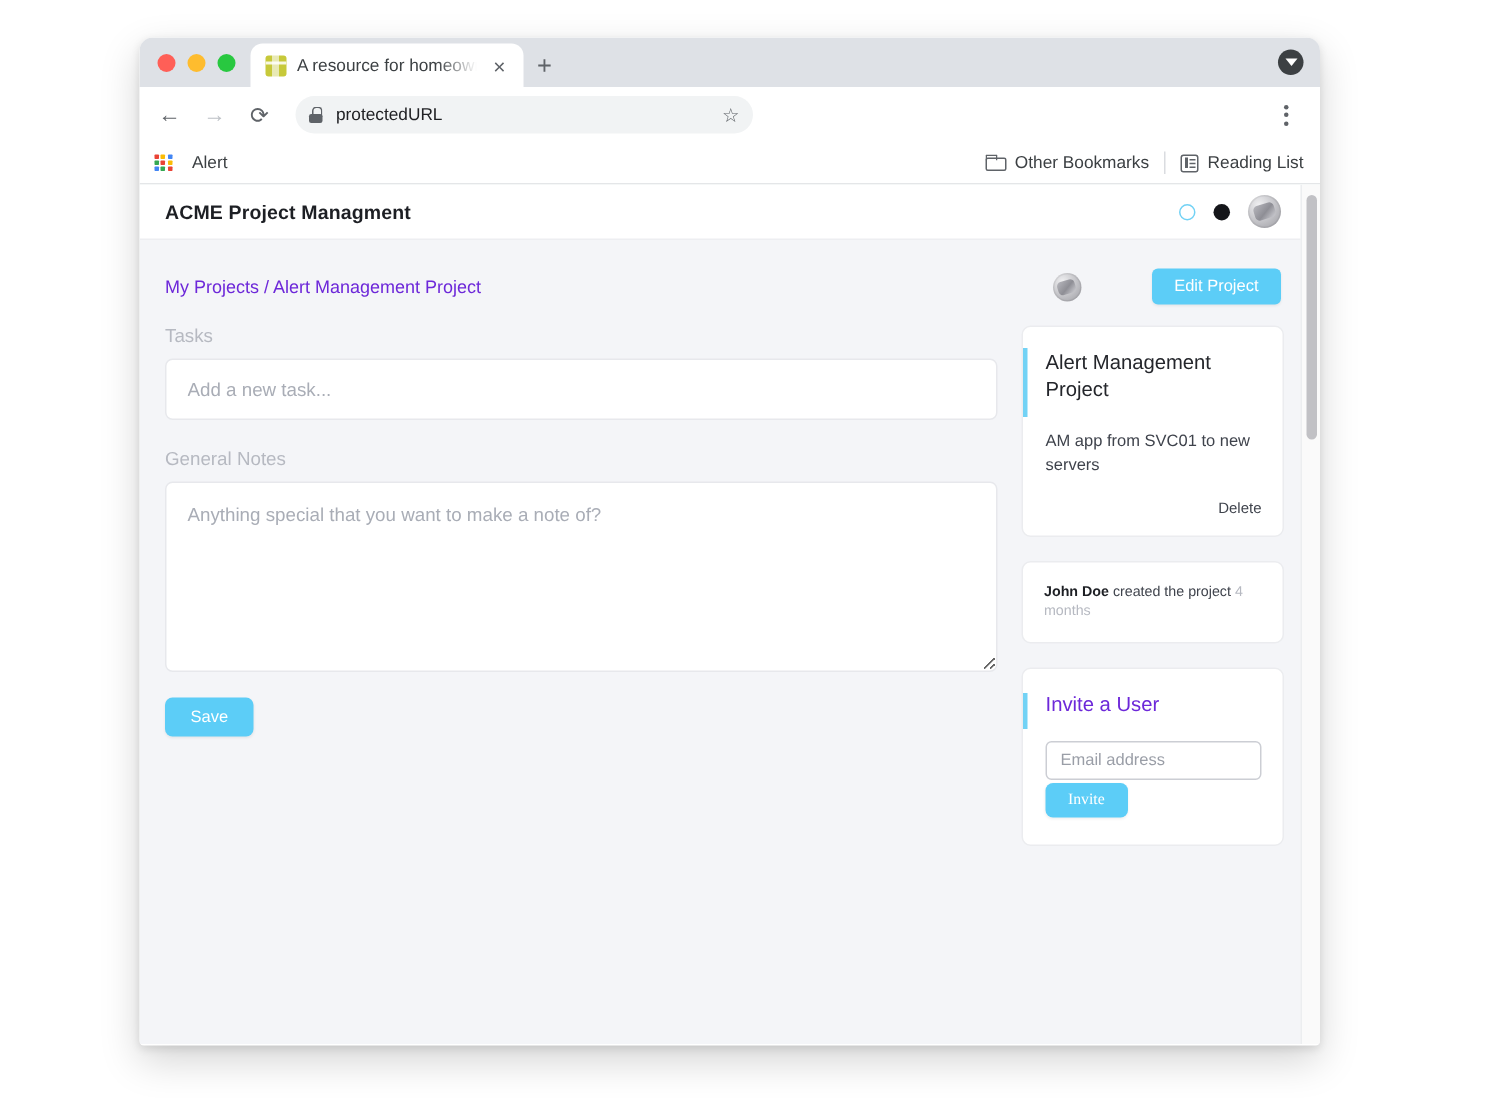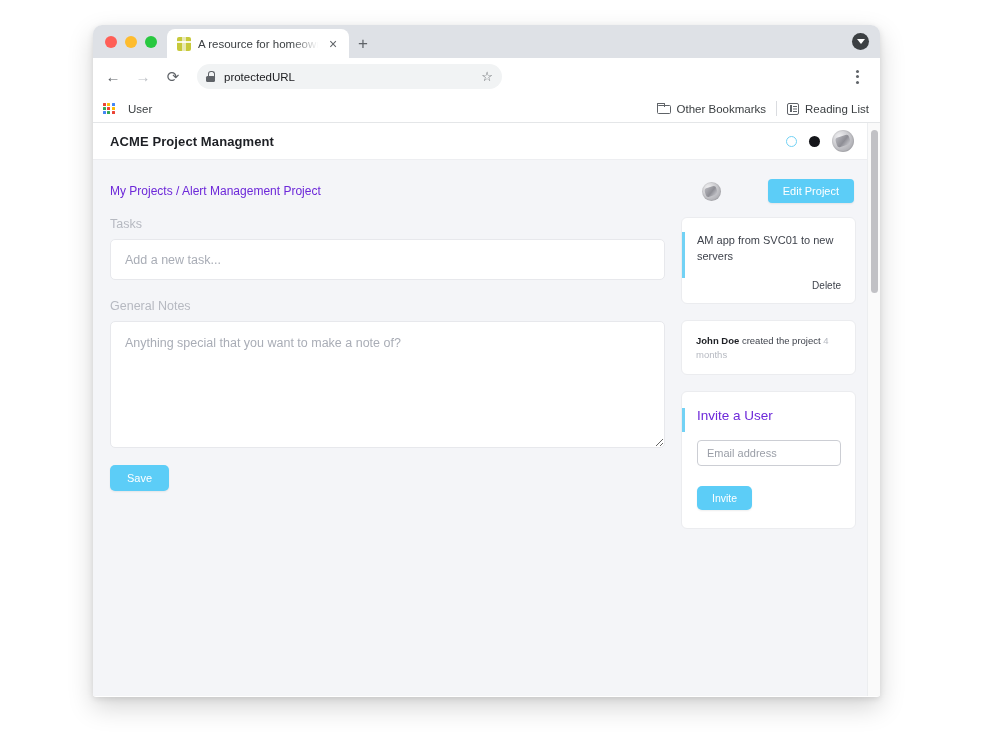--- a/index.html
+++ b/index.html
@@ -348,23 +348,23 @@
   #invite-card { margin-top: 16px; padding: 16px 14px 18px 15px; }
   #invite-card.accent::before { top: 16px; height: 24px; }
   #invite-title { font-size: 13.5px; color: #6d28d9; margin-bottom: 17px; }
   #email-input {
     height: 26px; font-size: 11px; padding: 0 9px;
     border: 1px solid #ccced4;
     border-radius: 4px;
   }
   #email-input::placeholder { color: #9a9ea7; }
   #invite-btn {
-    margin-top: 20px;
+    margin-top: 2px;
     background: #5ccdf7; color: #ffffff; border: none;
-    font-family: Liberation Sans, sans-serif; font-size: 10.5px;
+    font-family: Liberation Serif, serif; font-size: 10.5px;
     padding: 6px 15px; border-radius: 5px; cursor: pointer;
     box-shadow: 0 1px 2px rgba(0,0,0,0.07);
   }
 
   
   #page-scrollbar {
     position: absolute; right: 0; top: 0; bottom: 0;
     width: 13px; background: #fafafa;
     border-left: 1px solid #eceef0;
     z-index: 5;
@@ -425,21 +425,21 @@
         <i style="background:#ea4335"></i>
           <i style="background:#fbbc05"></i>
           <i style="background:#4285f4"></i>
         <i style="background:#34a853"></i>
           <i style="background:#ea4335"></i>
           <i style="background:#fbbc05"></i>
         <i style="background:#4285f4"></i>
           <i style="background:#34a853"></i>
           <i style="background:#ea4335"></i>
       </span>
-      <span>User</span>
+      <span>Alert</span>
     </div>
 
     <div class="bm-right">
       <div class="bm-item">
         <span class="folder-icon"></span>
         <span>Other Bookmarks</span>
       </div>
       <span class="bm-sep"></span>
       <div class="bm-item">
         <span class="readinglist-icon"></span>
@@ -479,20 +479,21 @@
             <div class="field-label">General Notes</div>
             <textarea id="notes-textarea" placeholder="Anything special that you want to make a note of?" style=""></textarea>
           </div>
 
           <button id="save-btn">Save</button>
         </div>
 
         <div id="side-col">
 
           <div class="card accent" id="project-card">
+            <div id="project-card-title">Alert Management Project</div>
             <div id="project-card-desc">AM app from SVC01 to new servers</div>
             <span id="delete-link">Delete</span>
           </div>
 
           <div class="card" id="activity-card">
             <span class="who">John Doe</span>
             <span>created the project</span>
             <span class="when">4 months</span>
           </div>
 

